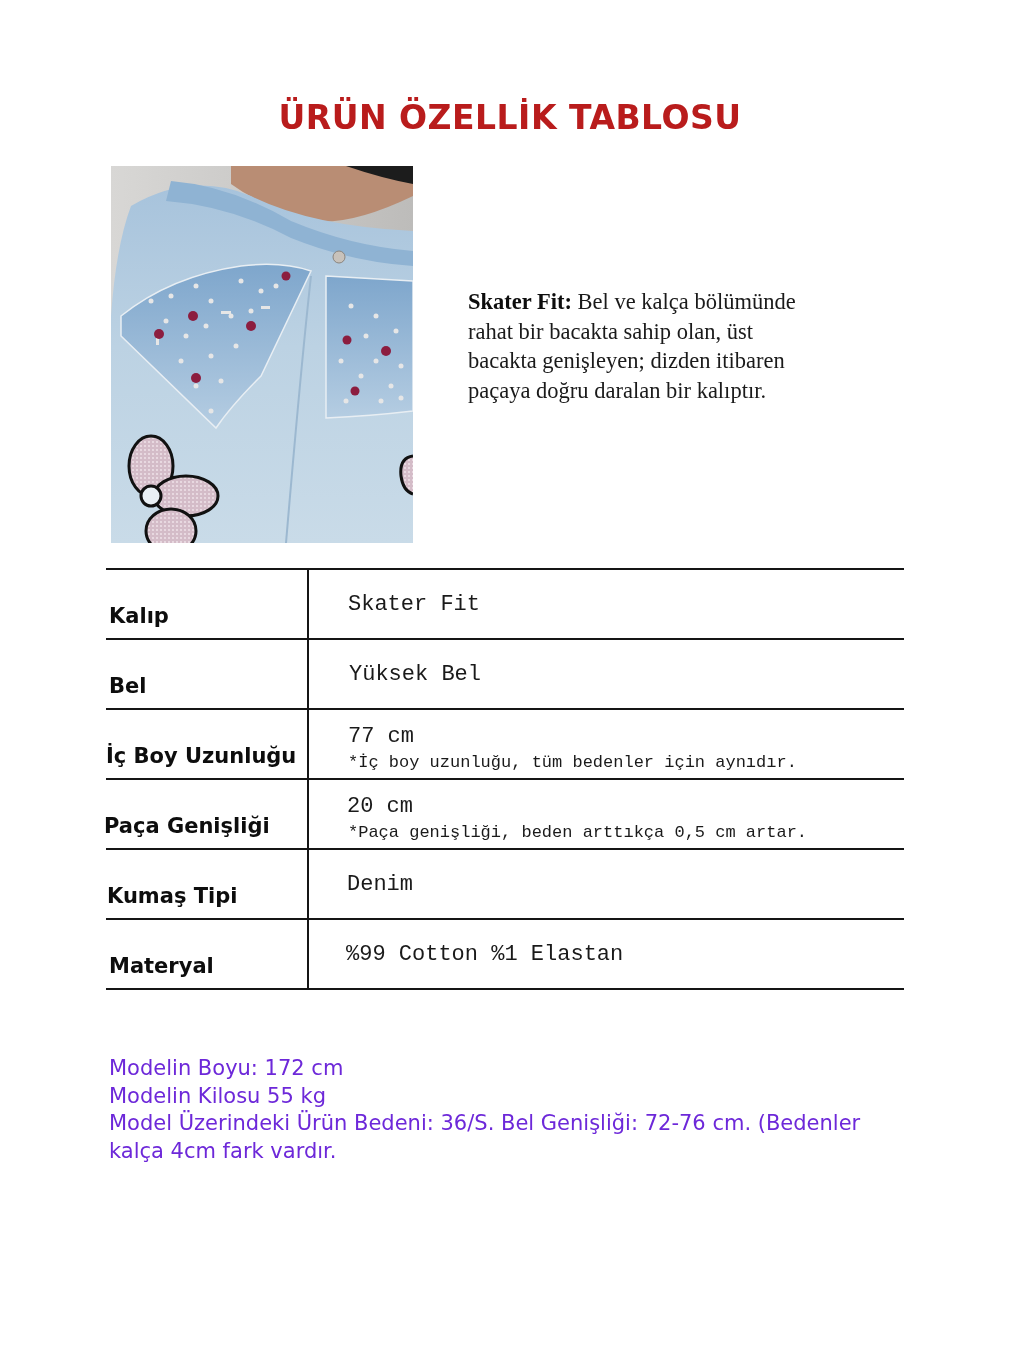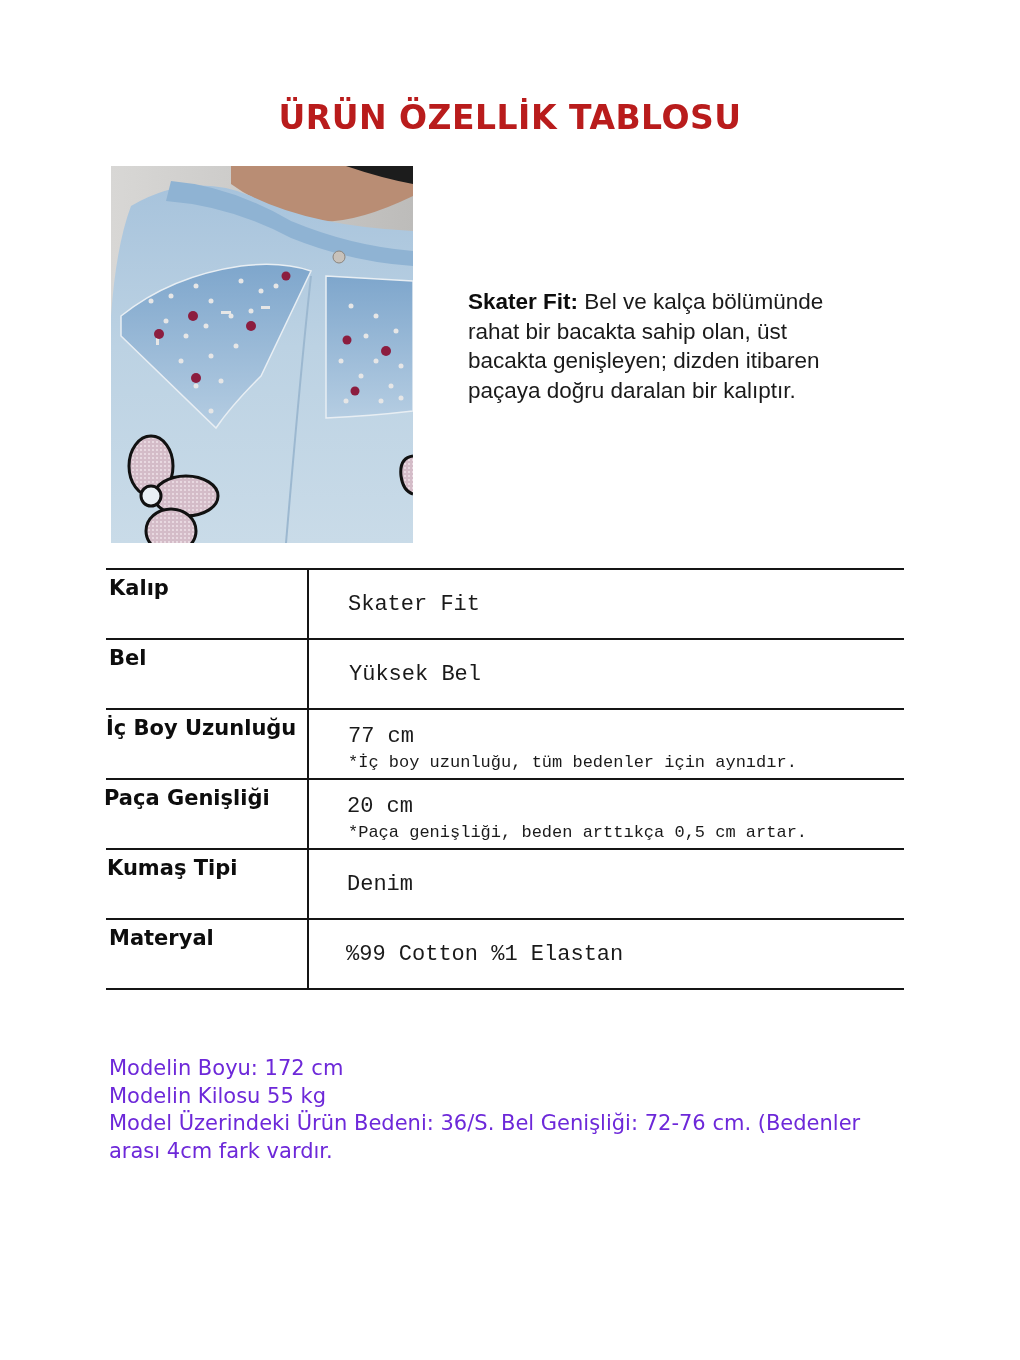--- a/index.html
+++ b/index.html
@@ -13,30 +13,30 @@
       letter-spacing: 0.5px; color: #b91c1c;
     }
     .photo {
       position: absolute; left: 111px; top: 166px; width: 302px; height: 377px;
       overflow: hidden; background: #c9c8c6;
     }
     .photo svg { display: block; }
     .desc {
       position: absolute; left: 468px; top: 287px; width: 440px;
       font-size: 22.5px; line-height: 29.5px; color: #1a1a1a;
-      font-family: Liberation Sans, sans-serif; font-weight: 300;
+      font-family: Liberation Serif, serif; font-weight: 300;
     }
     .desc b { font-weight: bold; color: #0d0d0d; }
 
     .spec-table { position: absolute; left: 106px; top: 568px; width: 798px; }
     .hline { position: absolute; left: 0; width: 798px; height: 2px; background: #151515; }
     .vline { position: absolute; left: 201px; top: 0; width: 2px; height: 422px; background: #151515; }
     .row { position: absolute; left: 0; width: 798px; height: 70px; }
     .row .label {
-      position: absolute; left: 3px; top: 6px; font-weight: bold; font-size: 21px; color: #0d0d0d;
+      position: absolute; left: 3px; top: 34px; font-weight: bold; font-size: 21px; color: #0d0d0d;
       white-space: nowrap;
     }
     .row .value {
       position: absolute; left: 241px; top: 22px; font-size: 22px; color: #1a1a1a; white-space: nowrap; font-family: Liberation Mono, monospace;
     }
     .row .value.two { top: 14px; }
     .row .note {
       position: absolute; left: 241px; top: 43px; font-size: 17px; color: #1a1a1a; white-space: nowrap; font-family: Liberation Mono, monospace;
     }
 
@@ -189,14 +189,14 @@
   <div class="row" style="top:352px">
     <div class="label" style="left:3px">Materyal</div>
     <div class="value" style="left:240px">%99 Cotton %1 Elastan</div>
   </div>
 </div>
 
 <div class="model-info">
   <div>Modelin Boyu: 172 cm</div>
   <div>Modelin Kilosu 55 kg</div>
   <div>Model Üzerindeki Ürün Bedeni: 36/S. Bel Genişliği: 72-76 cm. (Bedenler</div>
-  <div>arası 4cm fark vardır.</div>
+  <div>kalça 4cm fark vardır.</div>
 </div>
 
 </body></html>

